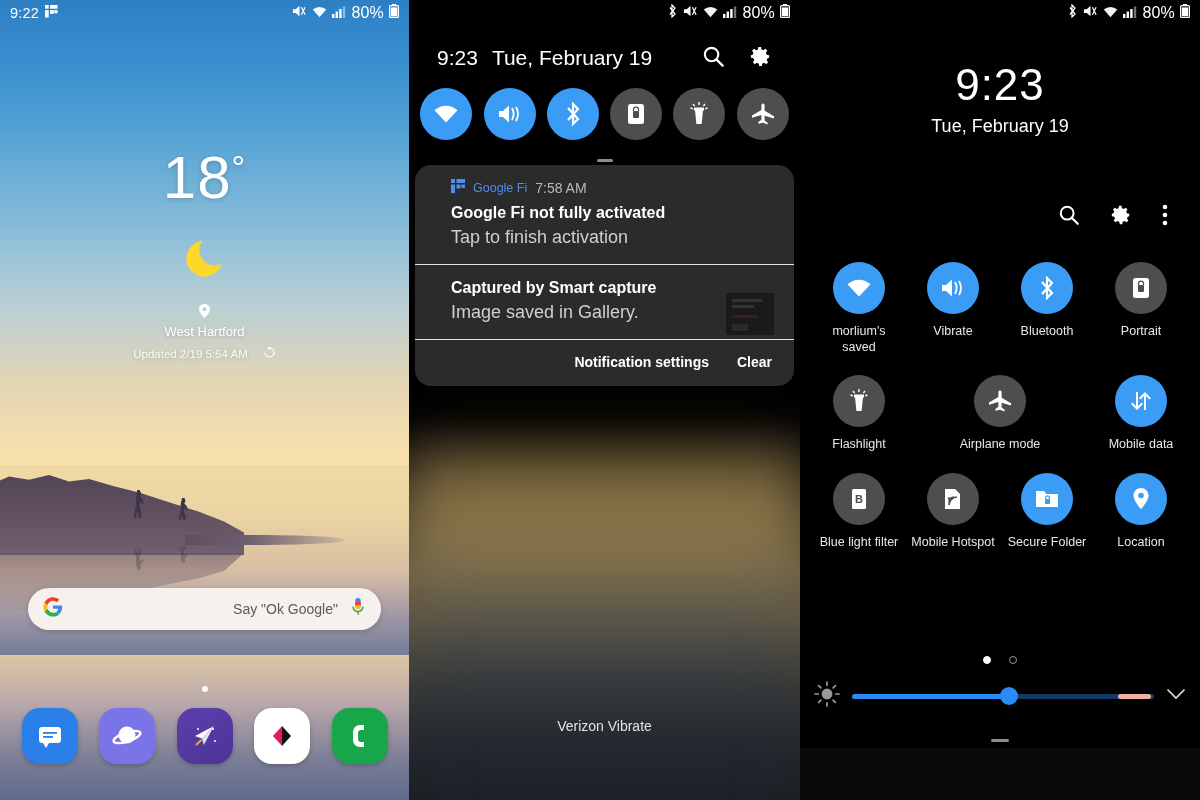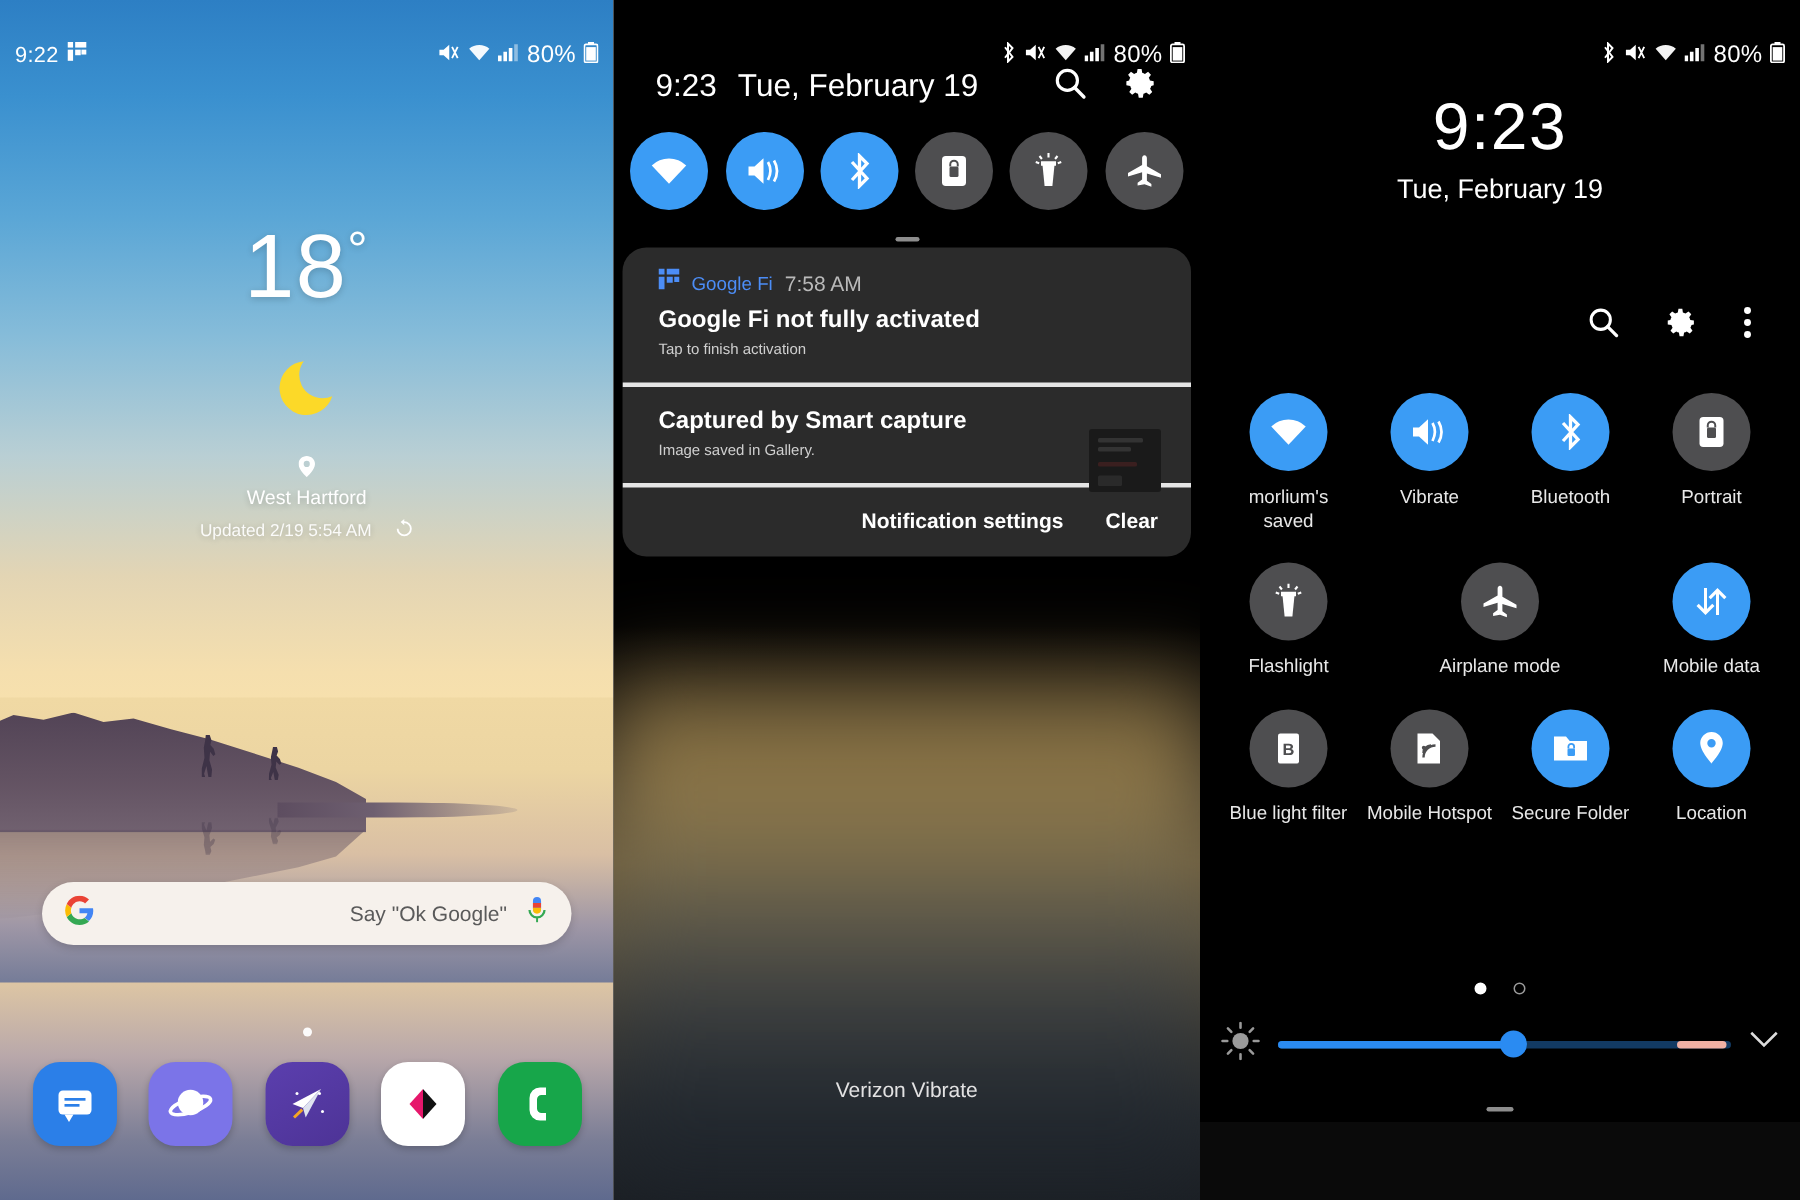--- a/index.html
+++ b/index.html
@@ -8,21 +8,21 @@
   .stage { position:relative; width:1200px; height:800px; display:flex; background:#ffffff; }
 
   
   .panel { position:relative; overflow:hidden; height:800px; }
   .p1 { width:409px; }
   .p2 { width:391px; background:#000; }
   .p3 { width:400px; background:#000; }
 
   
   .statusbar { position:absolute; top:0; left:0; right:0; height:26px;
-               display:flex; align-items:center; padding:0 10px; z-index:30;margin-top:24px; }
+               display:flex; align-items:center; padding:0 10px; z-index:30; }
   .sb-left { display:flex; align-items:center; gap:6px; }
   .sb-right { margin-left:auto; display:flex; align-items:center; gap:5px; }
   .sb-time { font-size:14.5px; color:#fff; font-weight:400; letter-spacing:.2px; }
   .sb-pct { font-size:16px; color:#fff; letter-spacing:.2px; }
   .sb-ic { display:block; }
 
   
   .wallpaper { position:absolute; inset:0;
      background:
        linear-gradient(to bottom,
@@ -105,28 +105,28 @@
      justify-content:space-evenly; align-items:center; z-index:12; }
   .tg { width:52px; height:52px; border-radius:50%; display:flex;
         align-items:center; justify-content:center; }
   .tg.on  { background:#3b9cf5; }
   .tg.off { background:#4e4e50; }
   .grabber { position:absolute; left:0; right:0; top:148px; text-align:center; z-index:12; }
   .grabber i { display:inline-block; width:16px; height:3px; border-radius:2px; background:#8d8d8d; }
 
   .notifcard { position:absolute; left:6px; right:6px; top:165px; z-index:12;
      background:#2b2b2b; border-radius:16px; overflow:hidden; }
-  .notif { padding:14px 20px 16px 24px; border-bottom:3px solid #e5e5e5; position:relative; }
+  .notif { padding:14px 20px 16px 36px; border-bottom:1px solid #e5e5e5; position:relative; }
   .n-head { display:flex; align-items:center; gap:8px; margin-bottom:7px; }
   .n-app { font-size:12.5px; }
   .n-app.fi { color:#4c8df6; }
   .n-app.cap { color:#b9b9b9; }
   .n-time { font-size:14px; color:#b9b9b9; }
   .n-title { font-size:16px; color:#fff; font-weight:bold; margin-bottom:5px; }
-  .n-body { font-size:10px; color:#cfcfcf; }
+  .n-body { font-size:18px; color:#cfcfcf; }
   .n-thumb { position:absolute; right:20px; top:28px; width:48px; height:42px;
      background:#1a1a1a; border-radius:2px; overflow:hidden; }
   .n-thumb .l { position:absolute; background:#333; height:3px; border-radius:1px; }
   .notif-actions { display:flex; justify-content:flex-end; align-items:center;
      gap:28px; padding:14px 22px 16px 0; }
   .na { font-size:14px; color:#fff; font-weight:bold; }
 
   .carrier { position:absolute; left:0; right:0; top:718px; text-align:center; z-index:12;
      font-size:14px; color:#e2e2e2; }
 

